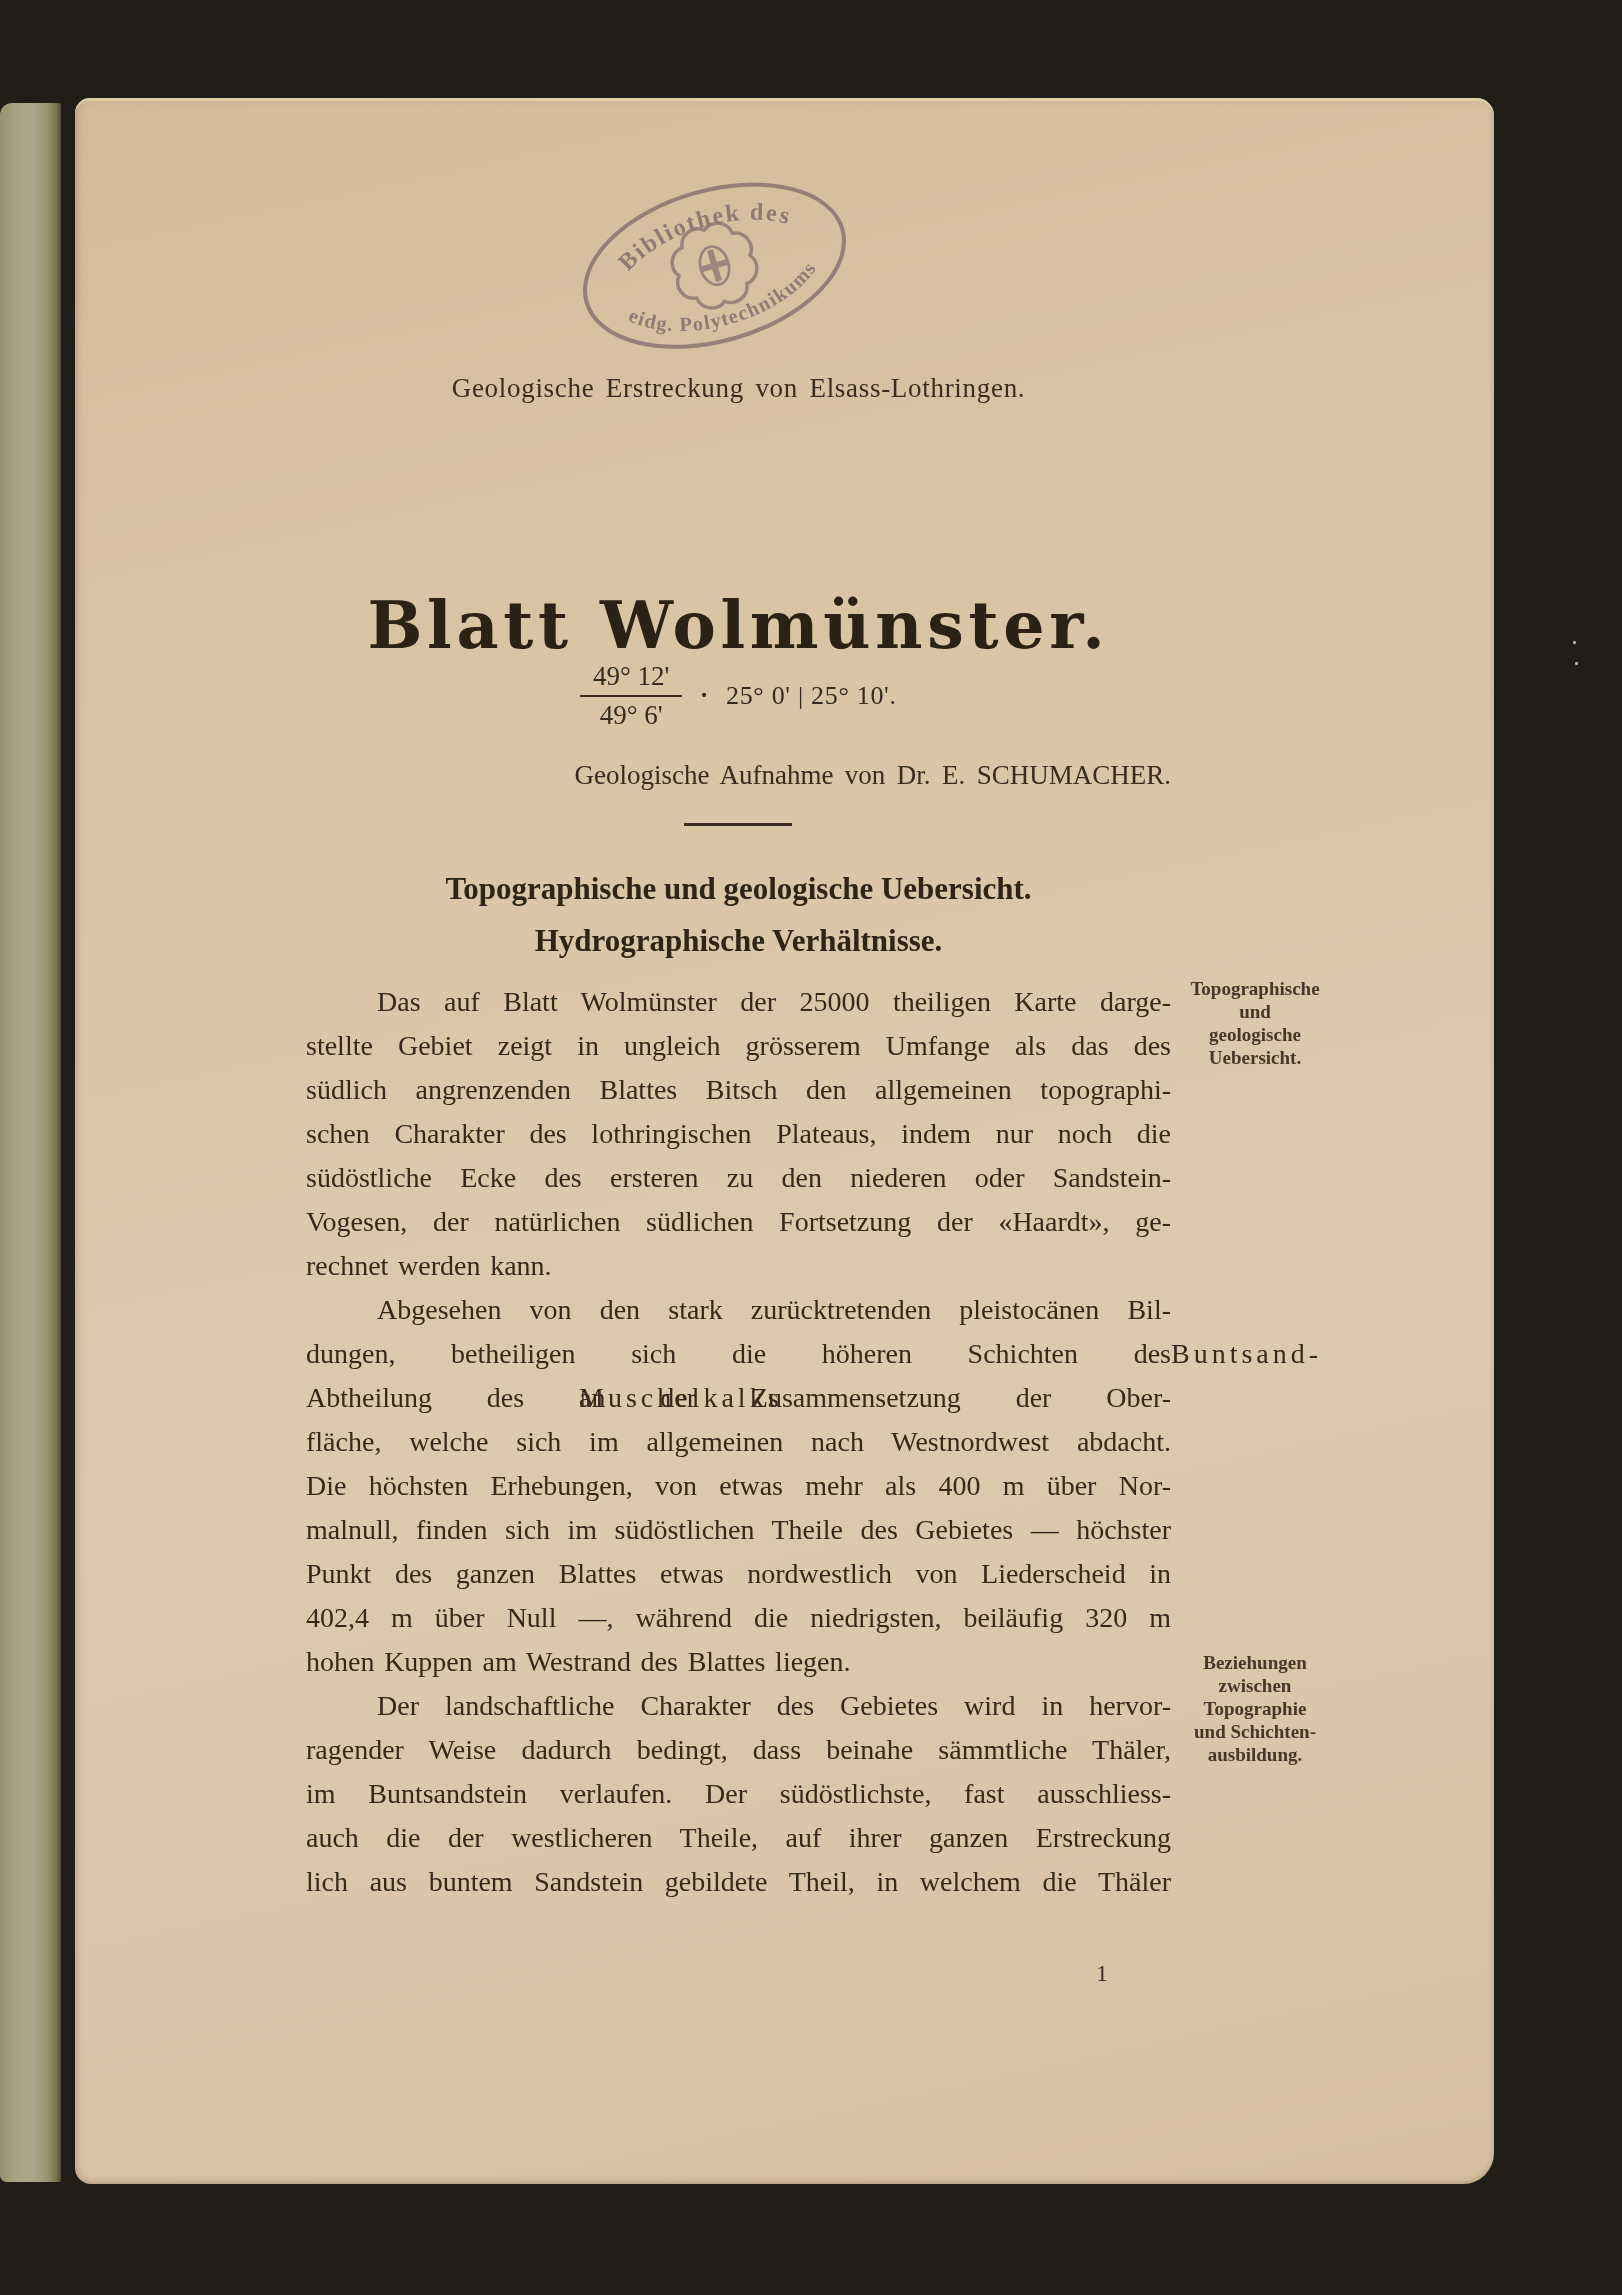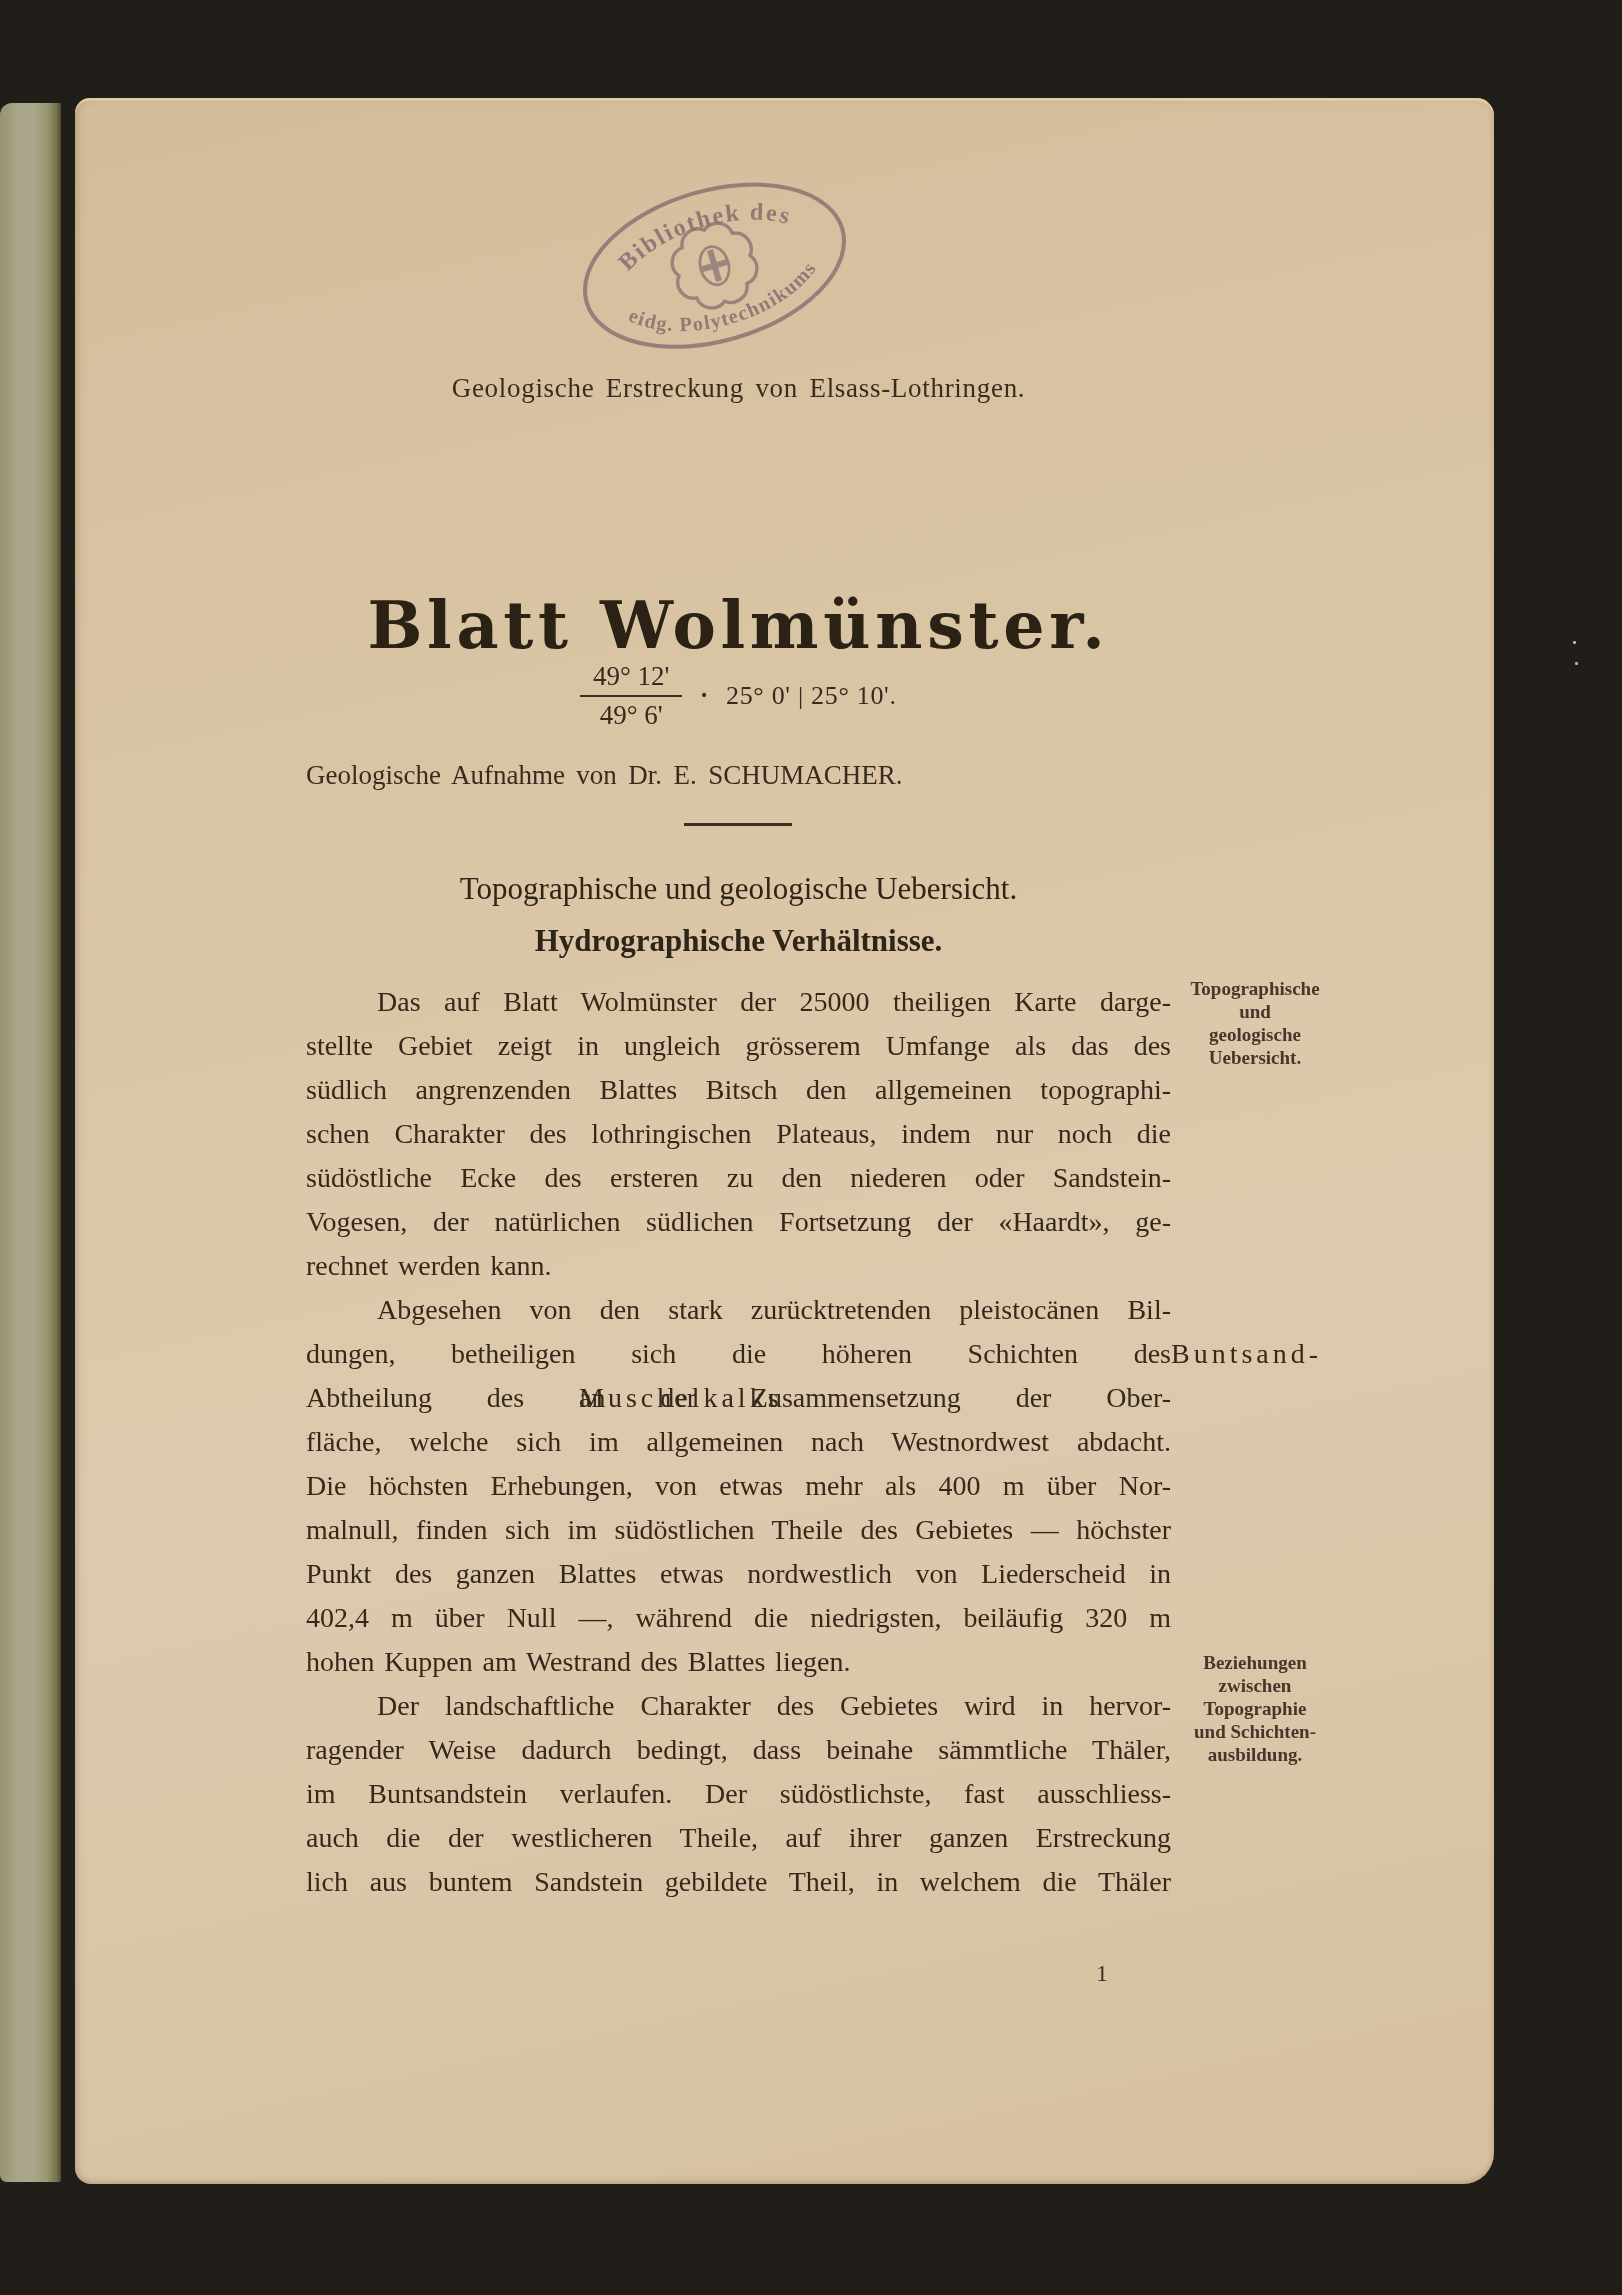--- a/index.html
+++ b/index.html
@@ -23,23 +23,23 @@
           letter-spacing:0.7px;word-spacing:4px;}
   .title{left:231px;top:489px;width:865px;text-align:center;font-family:"DejaVu Serif",serif;
          font-weight:bold;font-size:65px;letter-spacing:4.7px;color:#2b2115;}
   .coords{left:231px;top:563px;width:865px;display:flex;align-items:center;justify-content:center;
           gap:16px;color:#342a1e;}
   .coords *{position:static;}
   .frac{display:flex;flex-direction:column;align-items:center;gap:2.7px;font-size:27px;}
   .fracbar{width:102px;height:2.7px;background:#3a2f22;}
   .coords .cdot{font-size:35px;line-height:0;}
   .coords .cright{font-size:26px;letter-spacing:0.7px;}
-  .attrib{left:231px;top:662px;width:865px;text-align:left;font-size:27px;color:#372c1f;word-spacing:4.7px;}
+  .attrib{left:231px;top:662px;width:865px;text-align:right;font-size:27px;color:#372c1f;word-spacing:4.7px;}
   .rule{left:609px;top:725px;width:108px;height:2.7px;background:#3a2f22;}
-  .h1{left:231px;top:773px;width:865px;text-align:center;font-weight:normal;font-size:31px;color:#2e2418;}
+  .h1{left:231px;top:773px;width:865px;text-align:center;font-weight:bold;font-size:31px;color:#2e2418;}
   .h2{left:231px;top:825px;width:865px;text-align:center;font-weight:bold;font-size:31px;color:#2e2418;}
   
   .body{left:231px;top:882px;width:865px;font-size:28px;line-height:44px;color:#36291c;word-spacing:2.7px;}
   .body .bline{position:static;display:block;text-align:justify;text-align-last:justify;white-space:nowrap;}
   .body .bline.first{padding-left:71px;}
   .body .bline.plast{text-align-last:left;}
   .sperr{letter-spacing:4px;}
   
   .note{width:168px;text-align:center;font-weight:bold;font-size:19px;line-height:23px;color:#46372a;}
   .note .nline{position:static;display:block;}

